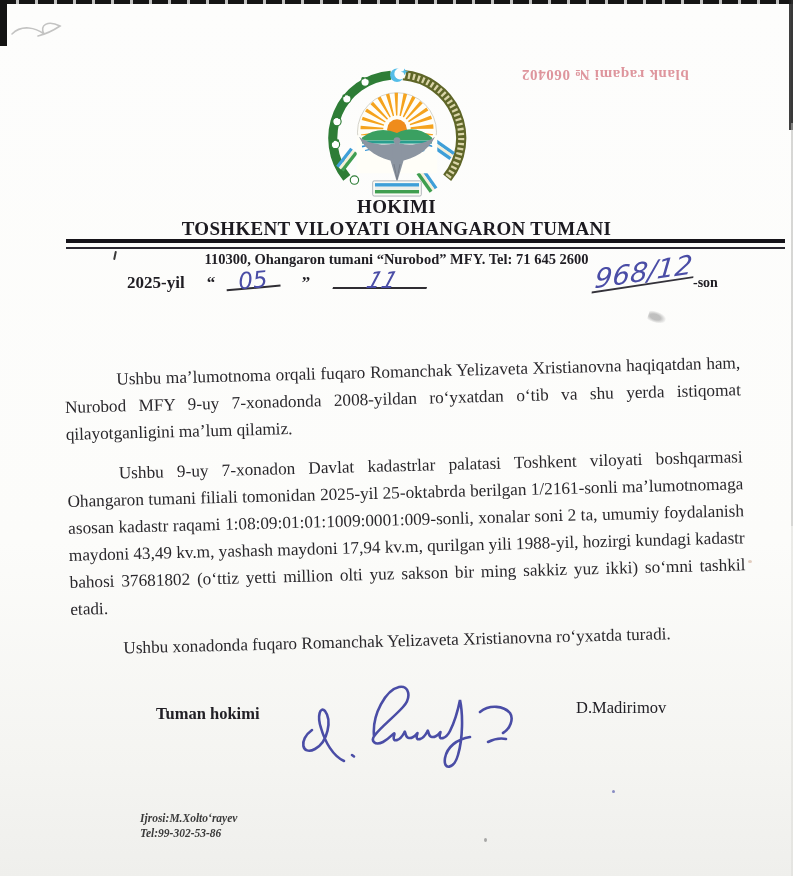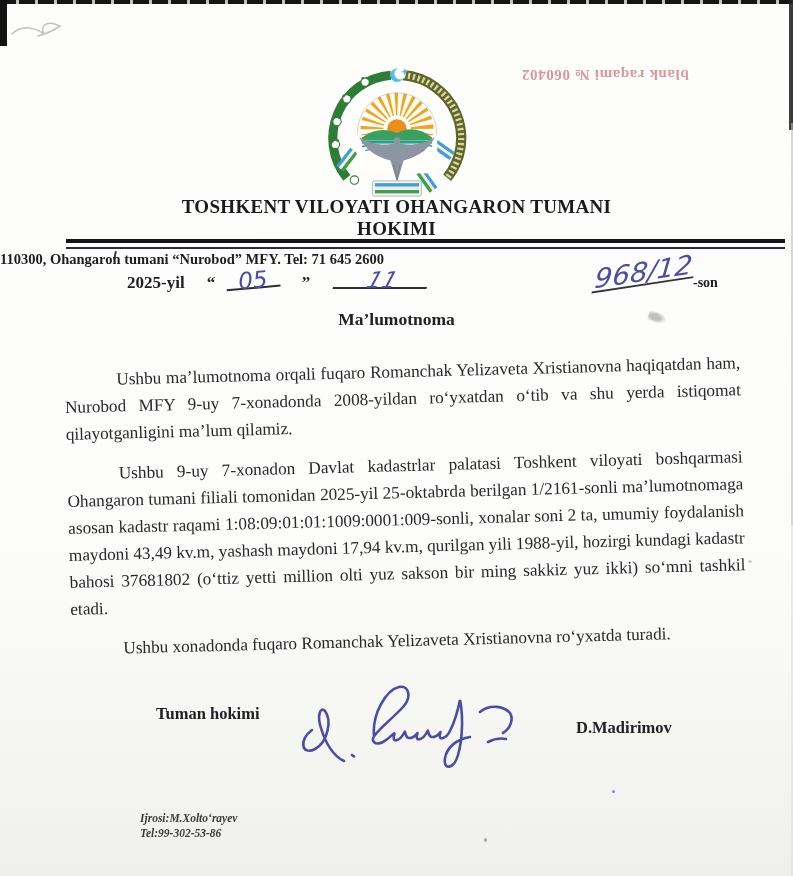--- a/index.html
+++ b/index.html
@@ -29,21 +29,21 @@
   .blank-stamp{position:absolute;left:482px;top:66px;width:246px;text-align:center;
     transform:rotate(180deg);color:rgba(214,122,133,.8);font-weight:bold;
     font-size:15px;letter-spacing:.6px;}
   
   .emblem{position:absolute;left:321px;top:62px;}
   
   .org{position:absolute;top:196px;left:0;width:100%;text-align:center;font-weight:bold;
     font-size:19px;line-height:22px;letter-spacing:.3px;color:#1c1a20;}
   .rule{position:absolute;top:239px;left:66px;right:8px;height:4px;
     border-top:4.5px solid #16141a;border-bottom:2px solid #2a2830;}
-  .address{position:absolute;top:251px;left:0;width:100%;text-align:left;font-weight:bold;
+  .address{position:absolute;top:251px;left:0;width:100%;text-align:center;font-weight:bold;
     font-size:14.5px;color:#1f1d23;}
   
   .date-row{position:absolute;top:273px;left:88px;font-size:17px;color:#1f1d23;}
   .b{font-weight:bold;margin-left:39px;}
   .q{font-weight:bold;margin:0 6px 0 18px;}
   .hw{font-family:"DejaVu Sans", sans-serif;font-style:italic;color:#4a4da6;}
   .hw-day{display:inline-block;width:54px;text-align:center;font-size:23px;line-height:14px;
     border-bottom:2px solid #2f2d33;transform:rotate(-5deg);}
   .hw-month{display:inline-block;width:94px;text-align:center;font-size:23px;line-height:14px;
     border-bottom:2px solid #2f2d33;margin-left:14px;transform:skewX(-18deg);}
@@ -52,21 +52,21 @@
     padding:0 2px 2px 2px;transform:skewX(-14deg) rotate(-9deg);}
   .num-suffix{font-weight:bold;font-size:14px;color:#1f1d23;vertical-align:-6px;}
   
   .doc-title{position:absolute;top:309px;left:0;width:100%;text-align:center;font-weight:bold;
     font-size:17.5px;color:#232128;}
   .body-text{position:absolute;top:367px;left:64px;width:676px;transform:rotate(-1.5deg);
     transform-origin:0 0;font-size:17.2px;line-height:27px;text-align:justify;color:#2a282c;}
   .body-text p{margin:0 0 13px 0;text-indent:52px;overflow-wrap:break-word;}
   
   .sig-role{position:absolute;left:156px;top:704px;font-weight:bold;font-size:16.5px;color:#222026;}
-  .sig-name{position:absolute;left:576px;top:698px;font-weight:bold;font-size:16.5px;color:#222026;margin-top:20px;}
+  .sig-name{position:absolute;left:576px;top:698px;font-weight:normal;font-size:16.5px;color:#222026;}
   .signature{position:absolute;left:282px;top:666px;}
   
   .footer{position:absolute;left:140px;top:811px;font-style:italic;font-size:11.5px;
     line-height:15px;color:#3b3b3b;font-weight:bold;}
 </style>
 </head>
 <body>
 
 <div class="page">
 
@@ -156,42 +156,41 @@
       <rect x="3" y="8" width="58" height="3.5" fill="#eeeeea"></rect>
       <rect x="3" y="12" width="58" height="4.5" fill="#3f9e4f"></rect>
     </g>
 
     <circle cx="100" cy="17" r="9" fill="#54bde8"></circle>
     <circle cx="104" cy="15" r="7.5" fill="#fdfdfc"></circle>
     <polygon points="110,8 111.5,11.5 115,12.5 111.5,13.5 110,17 108.5,13.5 105,12.5 108.5,11.5" fill="#54bde8"></polygon>
   </svg>
 
   <div class="org">
+    <div>HOKIMI</div>
     <div>TOSHKENT VILOYATI OHANGARON TUMANI</div>
-    <div>HOKIMI</div>
   </div>
 
   <div class="rule"></div>
   <div class="stray-mark"></div>
   <div class="address">110300, Ohangaron tumani “Nurobod” MFY.  Tel: 71 645 2600</div>
 
   <div class="date-row">
     <span class="b">2025-yil</span>
     <span class="q">“</span>
     <span class="hw hw-day">05</span>
     <span class="q">”</span>
     <span class="hw hw-month">11</span>
   </div>
 
   <div class="num-row">
     <span class="hw hw-num">968/12</span><span class="num-suffix">-son</span>
   </div>
   <div class="smudge"></div>
 
-  <div class="doc-title">Ma’lumotnoma</div>
 
   <div class="body-text">
     <p>Ushbu ma’lumotnoma orqali fuqaro Romanchak Yelizaveta Xristianovna haqiqatdan ham, Nurobod MFY 9-uy 7-xonadonda 2008-yildan ro‘yxatdan o‘tib va shu yerda istiqomat qilayotganligini ma’lum qilamiz.</p>
     <p>Ushbu 9-uy 7-xonadon Davlat kadastrlar palatasi Toshkent viloyati boshqarmasi Ohangaron tumani filiali tomonidan 2025-yil 25-oktabrda berilgan 1/2161-sonli ma’lumotnomaga asosan kadastr raqami 1:08:09:01:01:1009:0001:009-sonli, xonalar soni 2 ta, umumiy foydalanish maydoni 43,49 kv.m, yashash maydoni 17,94 kv.m,  qurilgan yili 1988-yil, hozirgi kundagi kadastr bahosi 37681802 (o‘ttiz yetti million olti yuz sakson bir ming sakkiz yuz ikki) so‘mni tashkil etadi.</p>
     <p>Ushbu xonadonda fuqaro Romanchak Yelizaveta Xristianovna ro‘yxatda turadi.</p>
   </div>
 
   <div class="sig-role">Tuman hokimi</div>
   <div class="sig-name">D.Madirimov</div>
 

